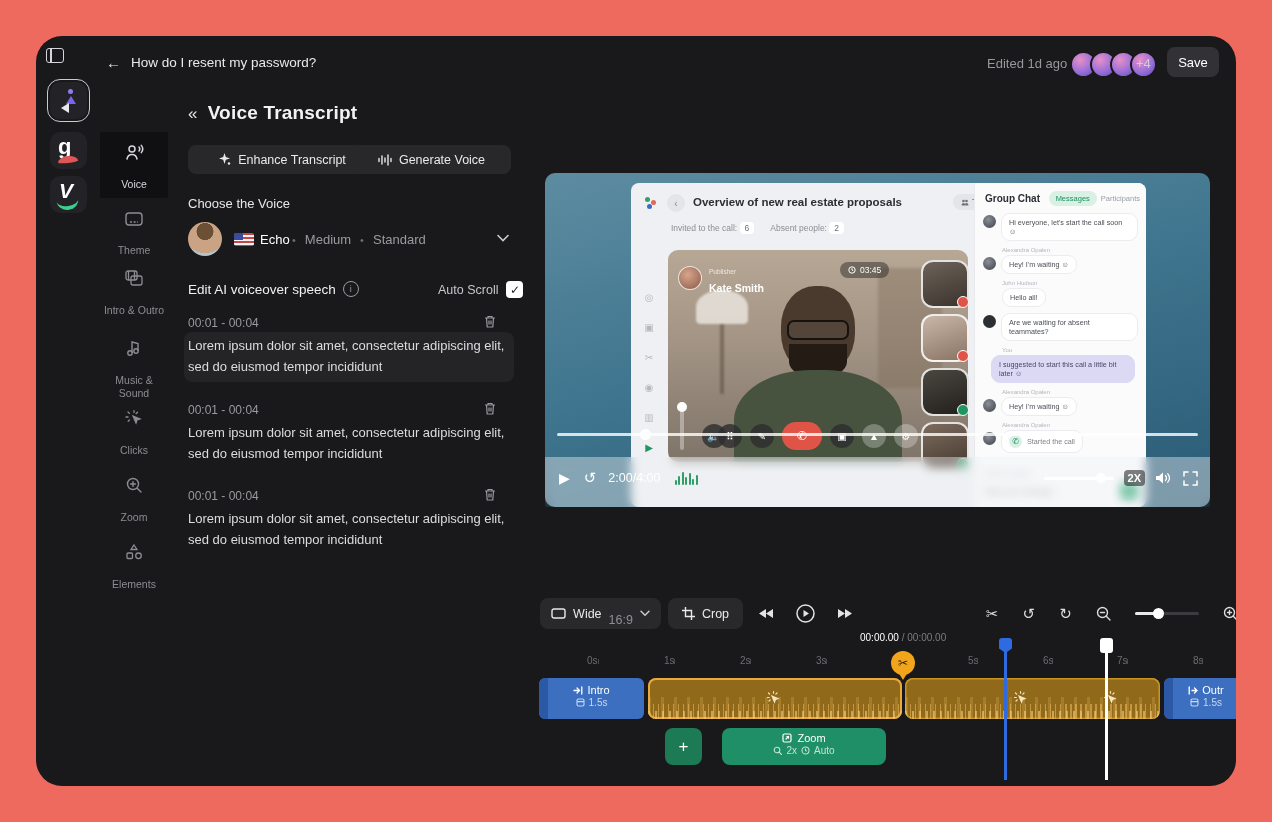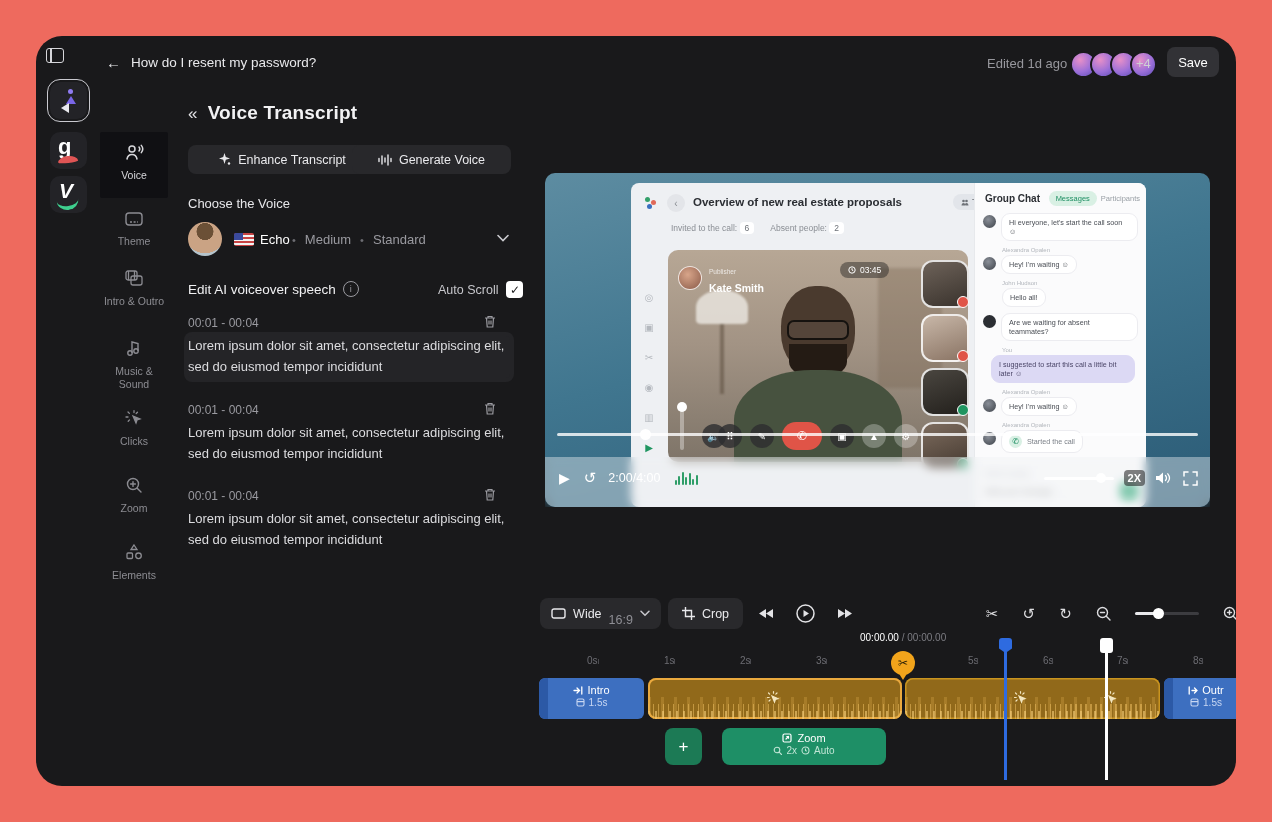--- a/index.html
+++ b/index.html
@@ -29,21 +29,21 @@
   .logo1 .d2{position:absolute;left:16px;top:14px;width:0;height:0;border-left:5px solid transparent;border-right:5px solid transparent;border-bottom:8px solid #7a66e8;}
   .logo1 .d3{position:absolute;left:11px;top:21px;width:0;height:0;border-top:5px solid transparent;border-bottom:5px solid transparent;border-right:8px solid #e9e9ee;}
   .logo2 span{position:absolute;left:8px;top:2px;color:#fff;font-size:22px;font-weight:bold;}
   .logo2 i{position:absolute;left:8px;top:24px;width:20px;height:7px;border-radius:50% 50% 50% 50%/80% 80% 20% 20%;background:#e05555;transform:rotate(-6deg);}
   .logo3 span{position:absolute;left:9px;top:3px;color:#fff;font-size:21px;font-weight:bold;font-style:italic;}
   .logo3 i{position:absolute;left:7px;top:22px;width:22px;height:8px;border-radius:0 0 60% 60%/0 0 100% 100%;border-bottom:4px solid #3ecf8e;transform:rotate(-8deg);}
 
   
   .nav-rail{left:64px;top:55px;width:68px;}
   .nav-item{position:absolute;left:0;width:68px;text-align:center;color:#8c8c92;}
-  .nav-item .lbl{font-size:10.5px;line-height:13px;display:block;margin-top:4px;}
+  .nav-item .lbl{font-size:10.5px;line-height:13px;display:block;margin-top:13px;}
   .nav-item svg{display:inline-block;}
   .nav-sel-bg{position:absolute;left:0;top:41px;width:68px;height:66px;background:#101013;border-radius:2px;}
   .nav-item.sel{color:#d6d6da;}
 
   
   .vp-head{left:152px;top:66px;color:#f2f2f4;font-size:19px;font-weight:bold;letter-spacing:.2px;}
   .collapse{color:#e3e3e6;font-size:17px;margin-right:10px;font-weight:normal;}
   .btn{background:#28282b;border-radius:8px;color:#e9e9ec;font-size:12.5px;display:flex;align-items:center;justify-content:center;gap:7px;height:29px;}
   .enh-btn{left:152px;top:109px;width:188px;}
   .gen-btn{left:316px;top:109px;width:159px;}

